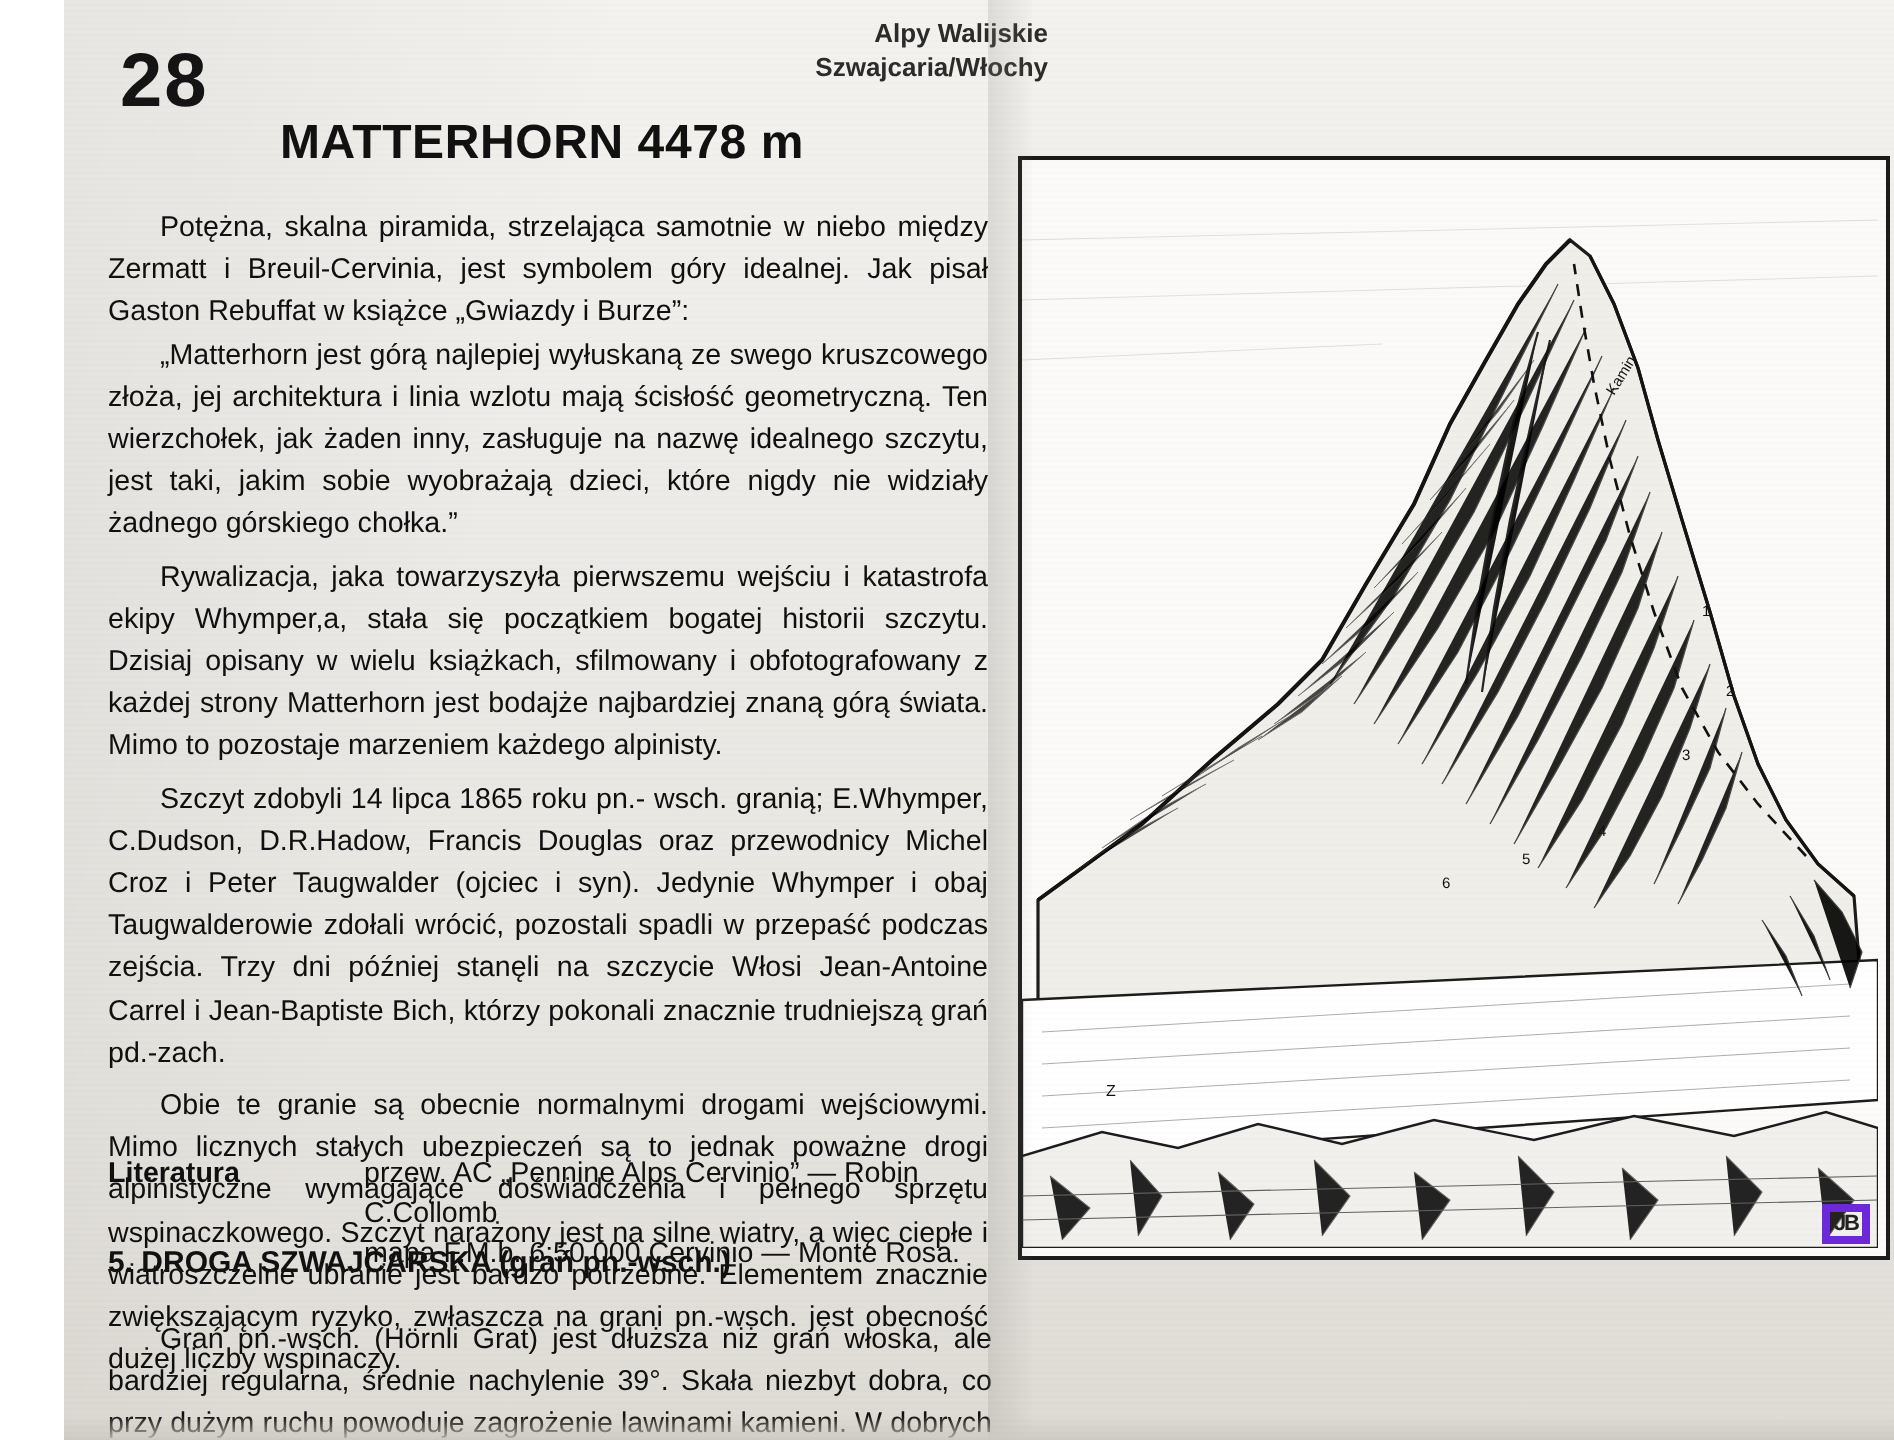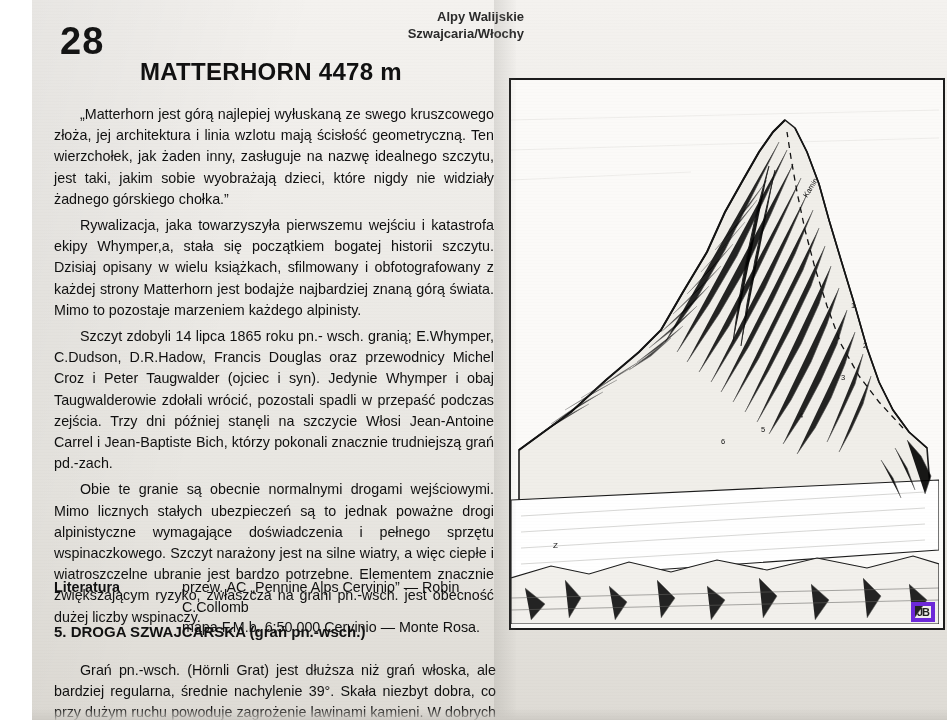--- a/index.html
+++ b/index.html
@@ -208,20 +208,21 @@
   <div class="page-number">28</div>
 
   <div class="running-head">
     <div class="fade1">Alpy Walijskie</div>
     <div class="fade2">Szwajcaria/Włochy</div>
   </div>
 
   <div class="chapter-title">MATTERHORN 4478 m</div>
 
   <div class="body-col">
+    <p>Potężna, skalna piramida, strzelająca samotnie w niebo między Zermatt i Breuil-Cervinia, jest symbolem góry idealnej. Jak pisał Gaston Rebuffat w książce „Gwiazdy i Burze”:</p>
     <p>„Matterhorn jest górą najlepiej wyłuskaną ze swego kruszcowego złoża, jej architektura i linia wzlotu mają ścisłość geometryczną. Ten wierzchołek, jak żaden inny, zasługuje na nazwę idealnego szczytu, jest taki, jakim sobie wyobrażają dzieci, które nigdy nie widziały żadnego górskiego chołka.”</p>
     <p class="gap">Rywalizacja, jaka towarzyszyła pierwszemu wejściu i katastrofa ekipy Whymper,a, stała się początkiem bogatej historii szczytu. Dzisiaj opisany w wielu książkach, sfilmowany i obfotografowany z każdej strony Matterhorn jest bodajże najbardziej znaną górą świata. Mimo to pozostaje marzeniem każdego alpinisty.</p>
     <p class="gap">Szczyt zdobyli 14 lipca 1865 roku pn.- wsch. granią; E.Whymper, C.Dudson, D.R.Hadow, Francis Douglas oraz przewodnicy Michel Croz i Peter Taugwalder (ojciec i syn). Jedynie Whymper i obaj Taugwalderowie zdołali wrócić, pozostali spadli w przepaść podczas zejścia. Trzy dni później stanęli na szczycie Włosi Jean-Antoine Carrel i Jean-Baptiste Bich, którzy pokonali znacznie trudniejszą grań pd.-zach.</p>
     <p class="gap">Obie te granie są obecnie normalnymi drogami wejściowymi. Mimo licznych stałych ubezpieczeń są to jednak poważne drogi alpinistyczne wymagające doświadczenia i pełnego sprzętu wspinaczkowego. Szczyt narażony jest na silne wiatry, a więc ciepłe i wiatroszczelne ubranie jest bardzo potrzebne. Elementem znacznie zwiększającym ryzyko, zwłaszcza na grani pn.-wsch. jest obecność dużej liczby wspinaczy.</p>
   </div>
 
   <div class="lit-block">
     <div class="lit-label">Literatura</div>
     <div class="lit-lines">
       <div>przew. AC „Pennine Alps Cervinio” — Robin C.Collomb</div>

